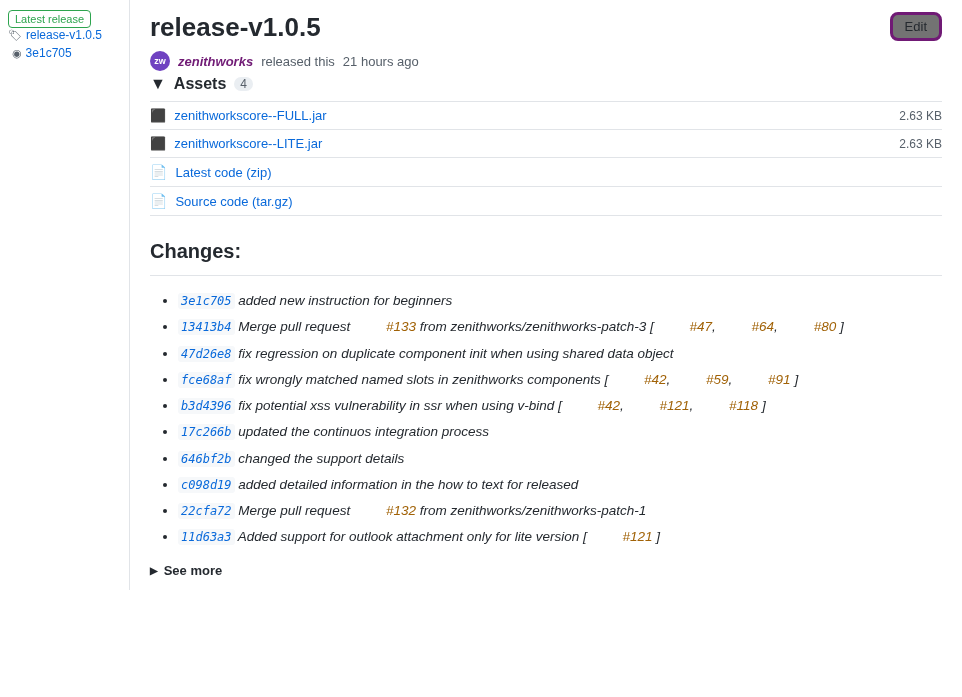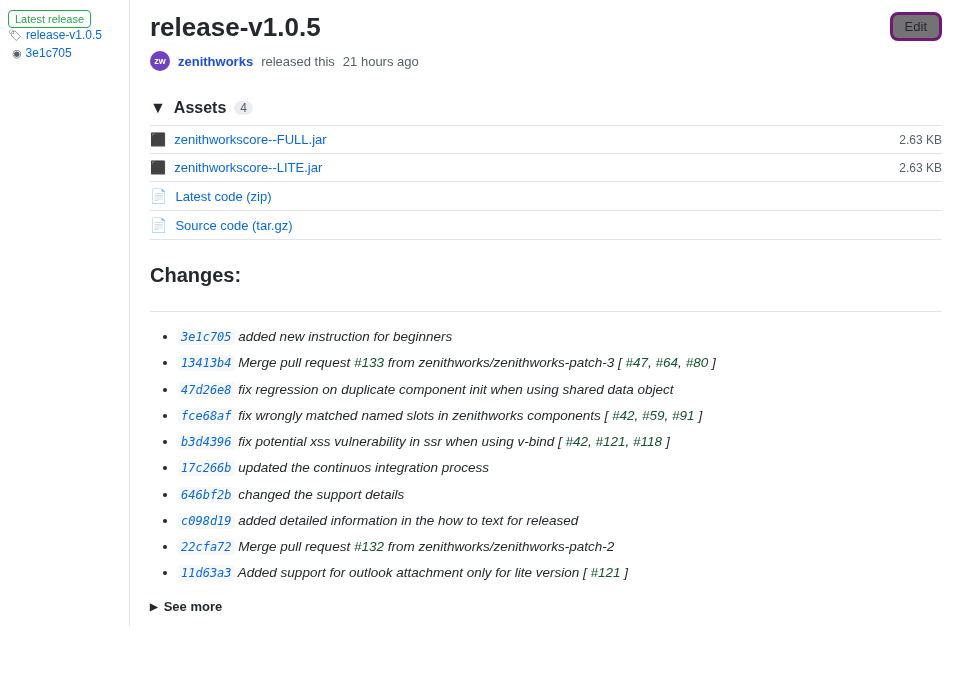--- a/index.html
+++ b/index.html
@@ -74,40 +74,41 @@
       font-size: 13px;
       padding: 4px 12px;
       border-radius: 8px;
       cursor: pointer;
     }
 
     .release-meta {
       display: flex;
       align-items: center;
       gap: 8px;
-      margin-bottom: 28px;
+      margin-bottom: 4px;
       color: #57606a;
       font-size: 13px;
     }
     .avatar {
       width: 20px;
       height: 20px;
       border-radius: 50%;
       background: #6f42c1;
       display: inline-flex;
       align-items: center;
       justify-content: center;
       color: #fff;
       font-size: 9px;
       font-weight: bold;
     }
     .author-link {
-      color: #1d4ed8;
+      color: #701a75;
       font-weight: 600;
       text-decoration: none;
+      font-style: italic;
     }
 
     
     .assets-section {
       margin-bottom: 24px;
     }
     .assets-header {
       display: flex;
       align-items: center;
       gap: 8px;
@@ -154,21 +155,21 @@
       font-size: 12px;
     }
 
     
     .changes-section {
       margin-top: 24px;
     }
     .changes-title {
       font-size: 20px;
       font-weight: 600;
-      margin-bottom: 24px;
+      margin-bottom: 12px;
     }
     .divider {
       border: none;
       border-top: 1px solid #e1e4e8;
       margin-bottom: 12px;
     }
     .changes-list {
       list-style: disc;
       padding-left: 28px;
       font-style: italic;
@@ -181,22 +182,23 @@
     .commit-hash {
       color: #0969da;
       font-family: ui-monospace, SFMono-Regular, "SF Mono", Menlo, monospace;
       font-size: 12px;
       text-decoration: none;
       background: #f6f8fa;
       padding: 1px 3px;
       border-radius: 3px;
     }
     .issue-link {
-      color: #14532d;
+      color: #a16207;
       text-decoration: none;
+      margin-left: 32px;
     }
 
     .see-more {
       display: flex;
       align-items: center;
       gap: 6px;
       margin-top: 12px;
       font-size: 13px;
       cursor: pointer;
       color: #24292f;
@@ -278,21 +280,21 @@
 
     <ul class="changes-list" id="changes-list">
         <li><a class="commit-hash" href="#">3e1c705</a><span> added new instruction for beginners</span></li>
         <li><a class="commit-hash" href="#">13413b4</a><span> Merge pull request </span><a class="issue-link" href="#">#133</a><span> from zenithworks/zenithworks-patch-3 [ </span><a class="issue-link" href="#">#47</a><span>, </span><a class="issue-link" href="#">#64</a><span>, </span><a class="issue-link" href="#">#80</a><span> ]</span></li>
         <li><a class="commit-hash" href="#">47d26e8</a><span> fix regression on duplicate component init when using shared data object</span></li>
         <li><a class="commit-hash" href="#">fce68af</a><span> fix wrongly matched named slots in zenithworks components [ </span><a class="issue-link" href="#">#42</a><span>, </span><a class="issue-link" href="#">#59</a><span>, </span><a class="issue-link" href="#">#91</a><span> ]</span></li>
         <li><a class="commit-hash" href="#">b3d4396</a><span> fix potential xss vulnerability in ssr when using v-bind [ </span><a class="issue-link" href="#">#42</a><span>, </span><a class="issue-link" href="#">#121</a><span>, </span><a class="issue-link" href="#">#118</a><span> ]</span></li>
         <li><a class="commit-hash" href="#">17c266b</a><span> updated the continuos integration process</span></li>
         <li><a class="commit-hash" href="#">646bf2b</a><span> changed the support details</span></li>
         <li><a class="commit-hash" href="#">c098d19</a><span> added detailed information in the how to text for released</span></li>
-        <li><a class="commit-hash" href="#">22cfa72</a><span> Merge pull request </span><a class="issue-link" href="#">#132</a><span> from zenithworks/zenithworks-patch-2</span></li>
+        <li><a class="commit-hash" href="#">22cfa72</a><span> Merge pull request </span><a class="issue-link" href="#">#132</a><span> from zenithworks/zenithworks-patch-1</span></li>
         <li><a class="commit-hash" href="#">11d63a3</a><span> Added support for outlook attachment only for lite version [ </span><a class="issue-link" href="#">#121</a><span> ]</span></li>
       </ul>
 
     <div class="see-more">
       <span class="chevron-icon">▶</span>
       <span>See more</span>
     </div>
   </div>
 
 </div>

